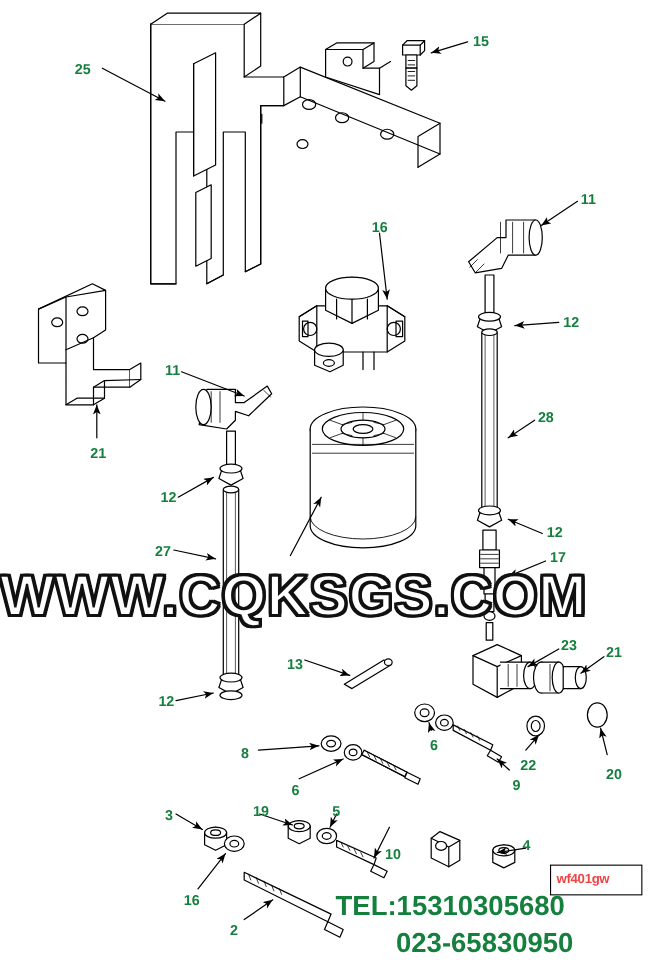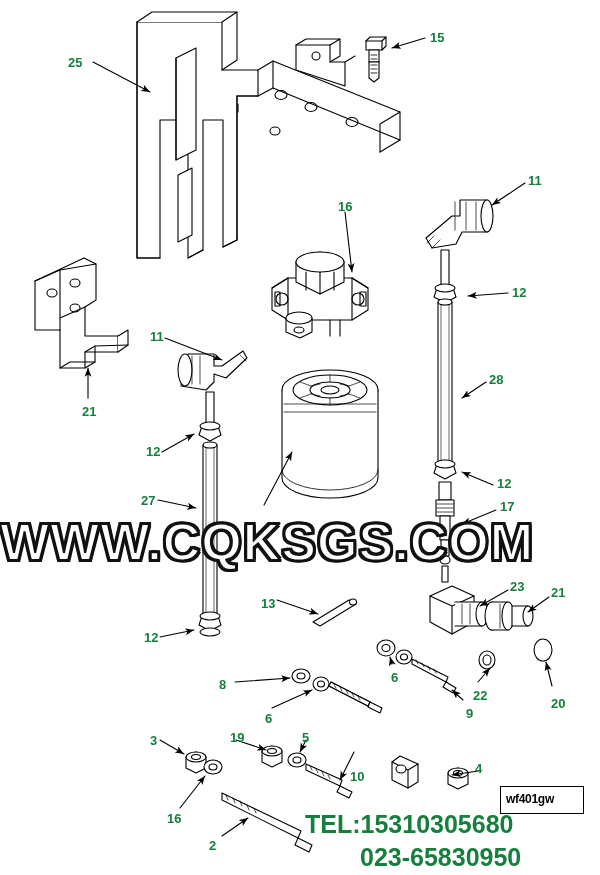--- a/index.html
+++ b/index.html
@@ -17,21 +17,21 @@
         -2px -2px 0 #111, 2px -2px 0 #111, -2px 2px 0 #111, 2px 2px 0 #111,
         0 -2px 0 #111, 0 2px 0 #111, -2px 0 0 #111, 2px 0 0 #111;
       white-space:nowrap;}
   .tel{position:absolute;font-family:"Liberation Sans", sans-serif;
        font-weight:bold;color:#15803d;white-space:nowrap;}
   #tel1{left:305px;top:810px;font-size:25px;}
   #tel2{left:360px;top:843px;font-size:25px;}
   .codebox{position:absolute;left:500px;top:786px;width:82px;height:26px;
            border:1.5px solid #000;background:#fff;}
   .codetext{position:absolute;left:506px;top:792px;font-size:12px;font-weight:bold;
-            color:#000000;letter-spacing:-0.3px;}
+            color:#ef4444;letter-spacing:-0.3px;}
 </style>
 </head>
 <body>
 
 <div id="stage">
 
   <svg class="art" viewBox="0 0 600 875">
     <g fill="none" stroke="#000" stroke-width="1.1" stroke-linejoin="round" stroke-linecap="round">
 
       <g>

